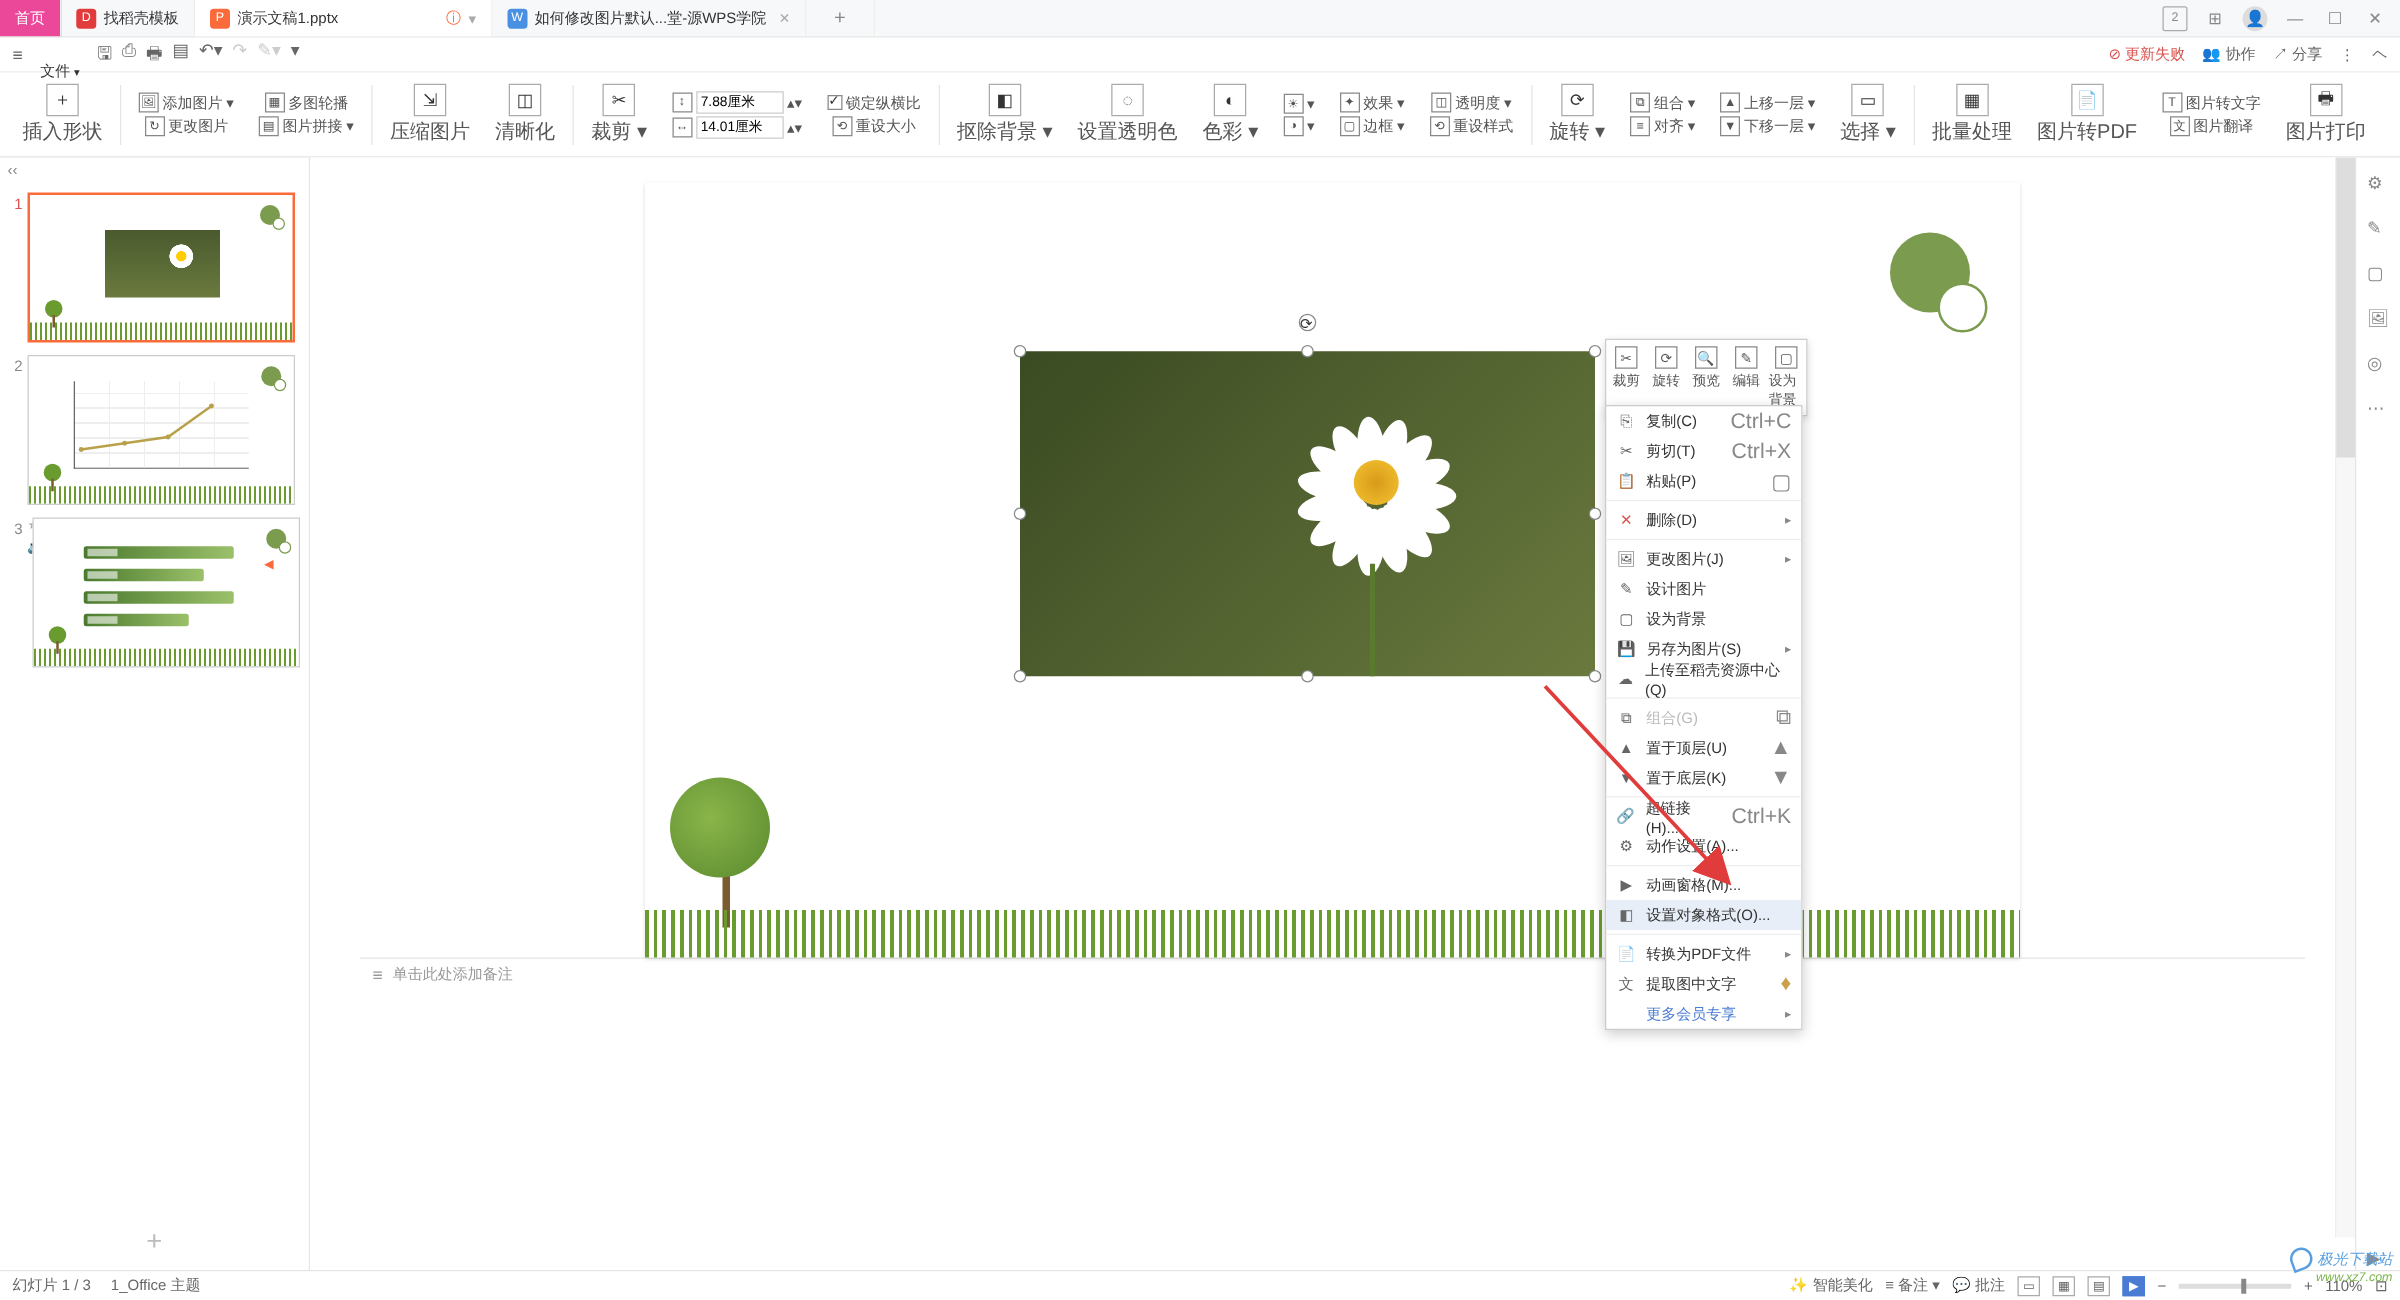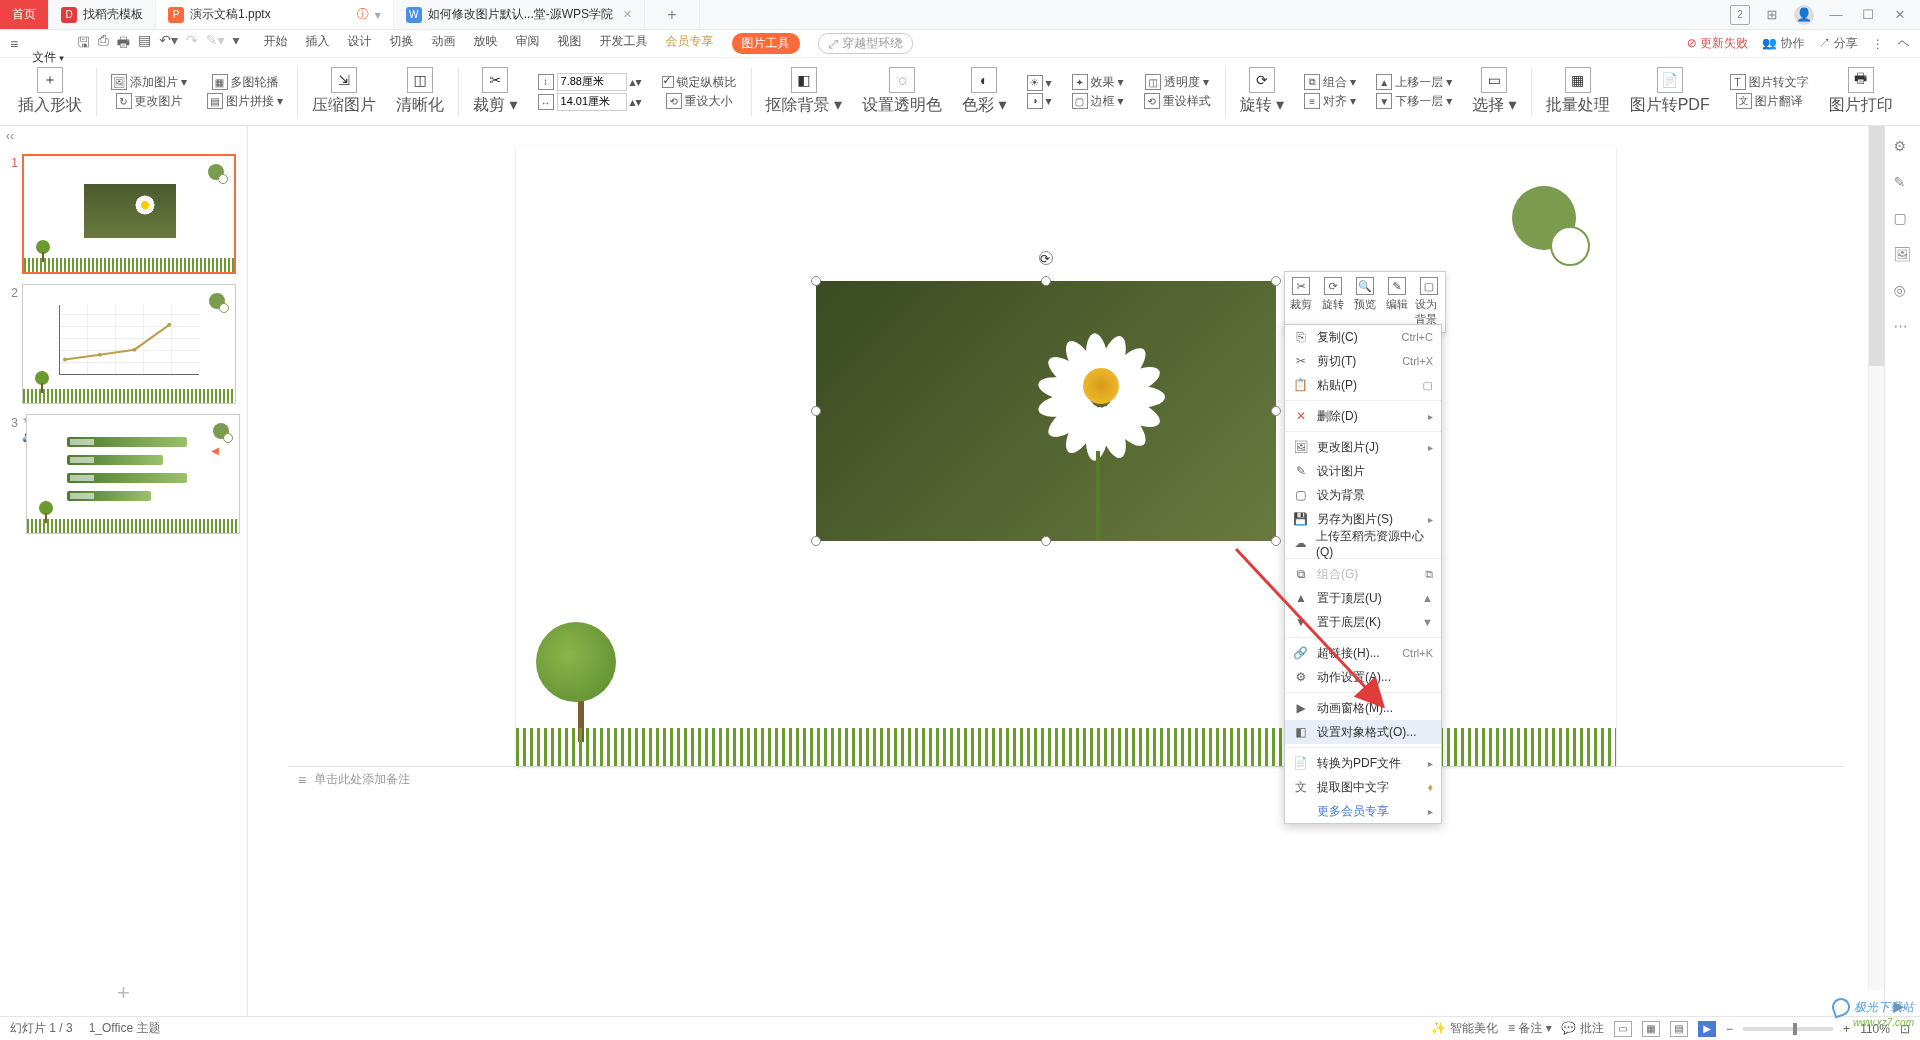--- a/index.html
+++ b/index.html
@@ -1,21 +1,21 @@
 <!DOCTYPE html>
 <html><head>
 <meta charset="utf-8">
 <style>
 * { margin:0; padding:0; box-sizing:border-box; font-family:"Microsoft YaHei",sans-serif; }
 body { background:#fff; width:1920px; height:1040px; overflow:hidden; position:relative; font-size:12px; color:#333; }
 
 
 .titlebar { height:30px; background:#f7f8fa; display:flex; align-items:stretch; border-bottom:1px solid #e8e8e8; }
 .tab { display:flex; align-items:center; padding:0 12px; gap:6px; border-right:1px solid #eee; position:relative; }
-.tab.home { background:#ef4444; color:#fff; font-weight:500; }
+.tab.home { background:#ec4899; color:#fff; font-weight:500; }
 .tab.active { background:#fff; }
 .tab .icon-sq { width:16px; height:16px; border-radius:3px; display:flex; align-items:center; justify-content:center; font-size:10px; color:#fff; }
 .tab .close-x { font-size:11px; color:#aaa; margin-left:4px; }
 .tab .plus-tab { font-size:16px; color:#888; padding:0 10px; }
 .titlebar-right { margin-left:auto; display:flex; align-items:center; gap:12px; padding-right:10px; color:#888; }
 .icon-btn { width:20px; height:20px; display:flex; align-items:center; justify-content:center; font-size:13px; }
 
 
 .menubar { height:28px; display:flex; align-items:center; padding:0 10px; gap:4px; border-bottom:1px solid #eee; }
 .menu-start { display:flex; align-items:center; gap:8px; }
@@ -103,21 +103,21 @@
 .float-tb .fbtn { width:32px; padding:5px 2px; display:flex; flex-direction:column; align-items:center; gap:2px; font-size:11px; color:#555; }
 .float-tb .fbtn .fi { width:18px; height:18px; border:1px solid #888; font-size:11px; display:flex; align-items:center; justify-content:center; }
 
 
 .ctx { position:absolute; top:178px; left:768px; width:158px; background:#fff; border:1px solid #ccc; box-shadow:0 3px 10px rgba(0,0,0,.2); font-size:12px; }
 .ctx-item { display:flex; align-items:center; height:24px; padding:0 8px; gap:8px; position:relative; }
 .ctx-item.hover { background:#e8eef8; }
 .ctx-item.dis { color:#bbb; }
 .ctx-item.link { color:#4a7cd4; }
 .ctx-item .ci { width:16px; font-size:12px; color:#666; text-align:center; }
-.ctx-item .ri { margin-left:auto; font-size:11px; color:#888; }
+.ctx-item .ri { margin-left:auto; font-size:17px; color:#888; }
 .ctx-item .arr { margin-left:auto; font-size:10px; color:#888; }
 .ctx-sep { height:1px; background:#eee; margin:3px 0; }
 
 
 .arrow-annot { position:absolute; top:393px; left:710px; pointer-events:none; }
 
 
 .notes-bar { height:26px; border-top:1px solid #e5e5e5; display:flex; align-items:center; padding:0 10px; gap:8px; color:#999; }
 .notes-bar .toggle { font-size:14px; }
 
@@ -186,36 +186,20 @@
     <div class="qat">
       <span>🖫</span>
       <span>⎙</span>
       <span>🖶</span>
       <span>▤</span>
       <span>↶▾</span>
       <span style="color:#ccc">↷</span>
       <span style="color:#ccc">✎▾</span>
       <span>▾</span>
     </div>
-  </div>
-  <div class="menu-tabs">
-    <span class="mtab">开始</span>
-    <span class="mtab">插入</span>
-    <span class="mtab">设计</span>
-    <span class="mtab">切换</span>
-    <span class="mtab">动画</span>
-    <span class="mtab">放映</span>
-    <span class="mtab">审阅</span>
-    <span class="mtab">视图</span>
-    <span class="mtab">开发工具</span>
-    <span class="mtab mem">会员专享</span>
-    <span class="mtab pic">图片工具</span>
-    <span class="env">
-        <span>穿越型环绕</span>
-      </span>
   </div>
   <div class="menubar-right">
     <span class="warn">⊘ <span>更新失败</span></span>
     <span>👥 <span>协作</span></span>
     <span>↗ <span>分享</span></span>
     <span>⋮</span>
     <span>ヘ</span>
   </div>
 </div>
 

